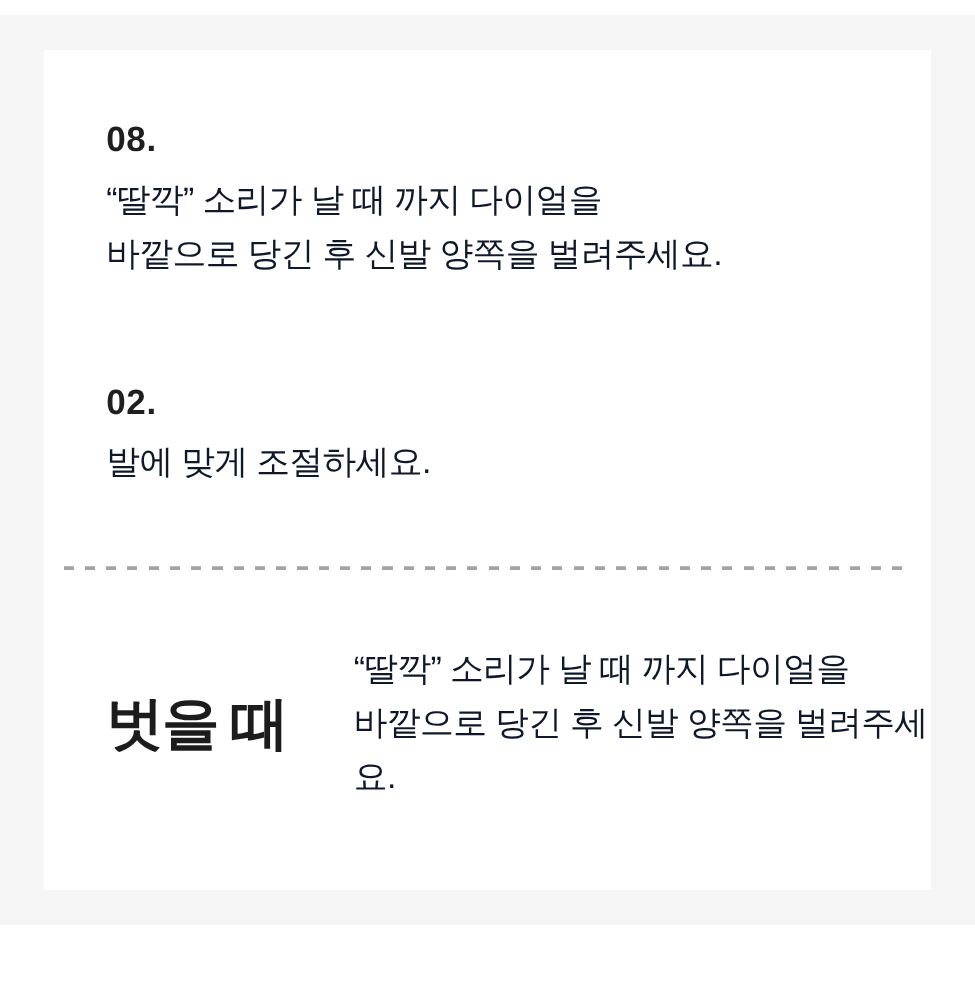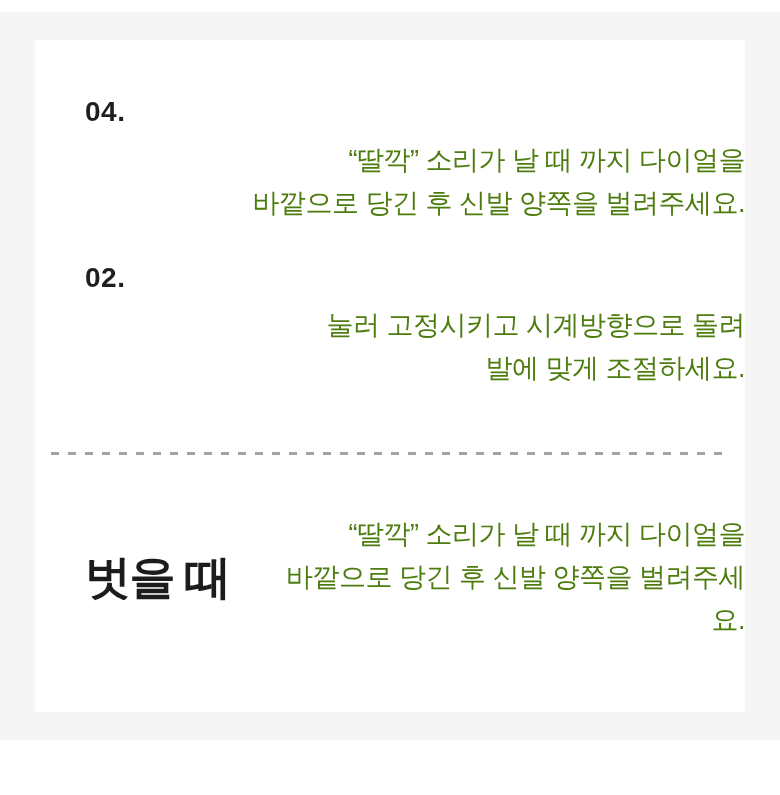--- a/index.html
+++ b/index.html
@@ -58,25 +58,24 @@
     color: #1f1f1f;
     letter-spacing: 0.5px;
     line-height: 1.2;
     margin-bottom: 10px;
   }
   .step-line {
     font-size: 27px;
     font-weight: 500;
     line-height: 43px;
     letter-spacing: -0.5px;
-    color: #4d7c0f;
-    text-align: right;
+    color: #0f172a;
   }
   .step-gap {
-    margin-top: 36px;
+    margin-top: 80px;
   }
   .divider {
     height: 3px;
     margin: 62px 20px 0 16px;
     background: repeating-linear-gradient(90deg, #a3a3a3 0 8px, transparent 8px 17px);
   }
   .row-bottom {
     margin-top: 58px;
   }
 </style>
@@ -84,27 +83,26 @@
 <body>
 
 <div class="top-strip"></div>
 
 <div class="gray-band">
   <div class="card">
 
     <section class="row row-top">
       <div class="steps">
         <div class="step">
-          <div class="step-number">04.</div>
+          <div class="step-number">08.</div>
           <p class="step-line">“딸깍” 소리가 날 때 까지 다이얼을</p>
           <p class="step-line">바깥으로 당긴 후 신발 양쪽을 벌려주세요.</p>
         </div>
         <div class="step step-gap">
           <div class="step-number">02.</div>
-          <p class="step-line">눌러 고정시키고 시계방향으로 돌려</p>
           <p class="step-line">발에 맞게 조절하세요.</p>
         </div>
       </div>
     </section>
 
     <div class="divider"></div>
 
     <section class="row row-bottom">
       <h2 class="section-title">벗을 때</h2>
       <div class="steps">

